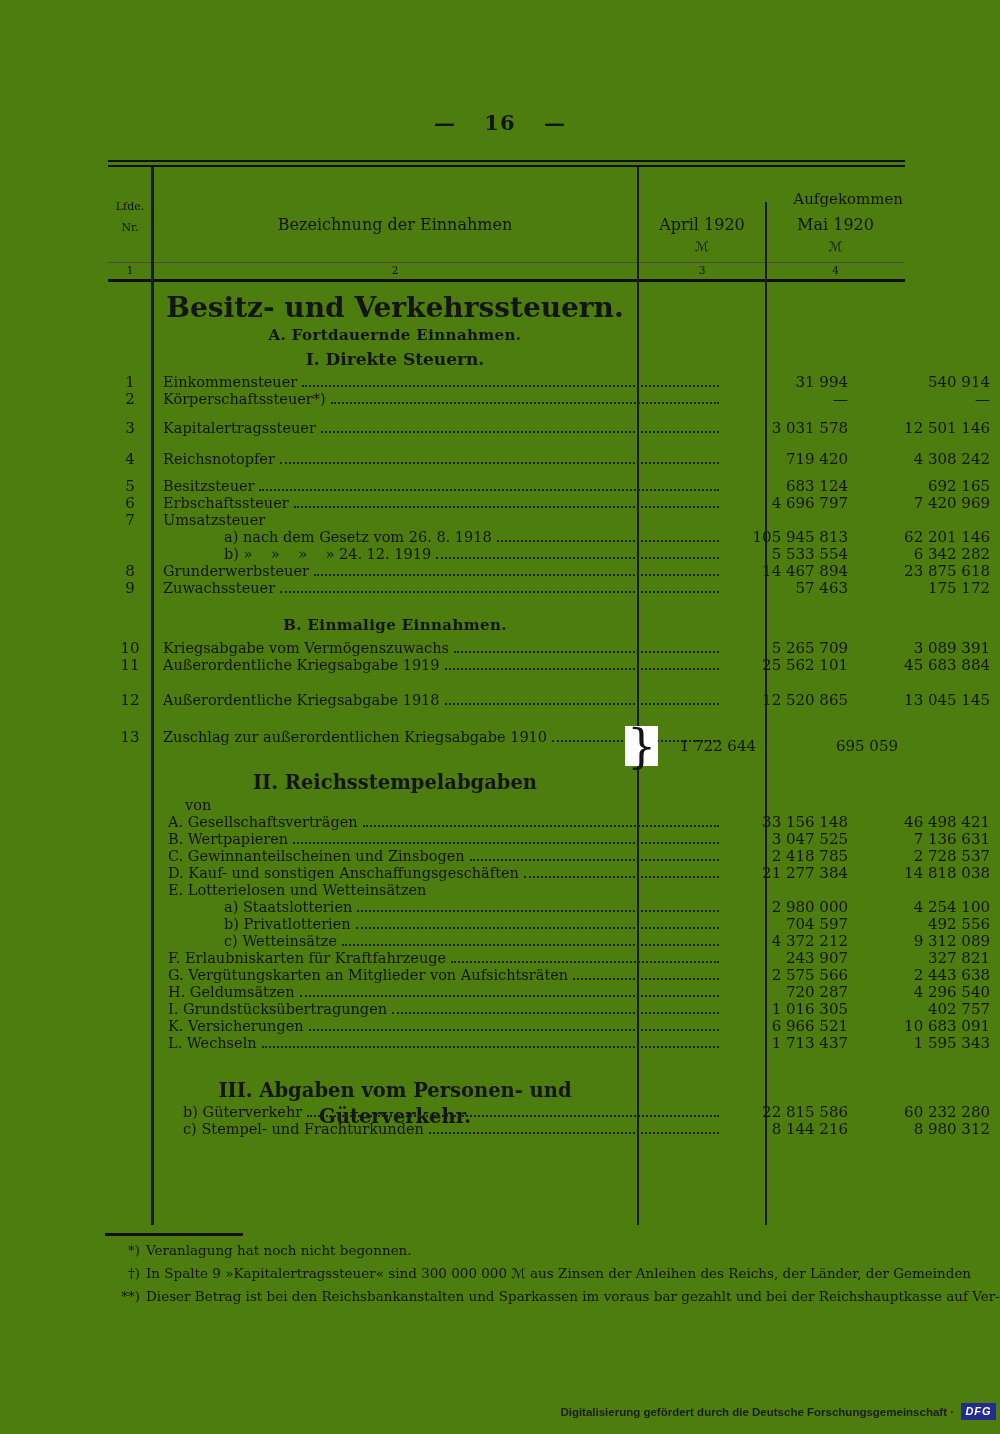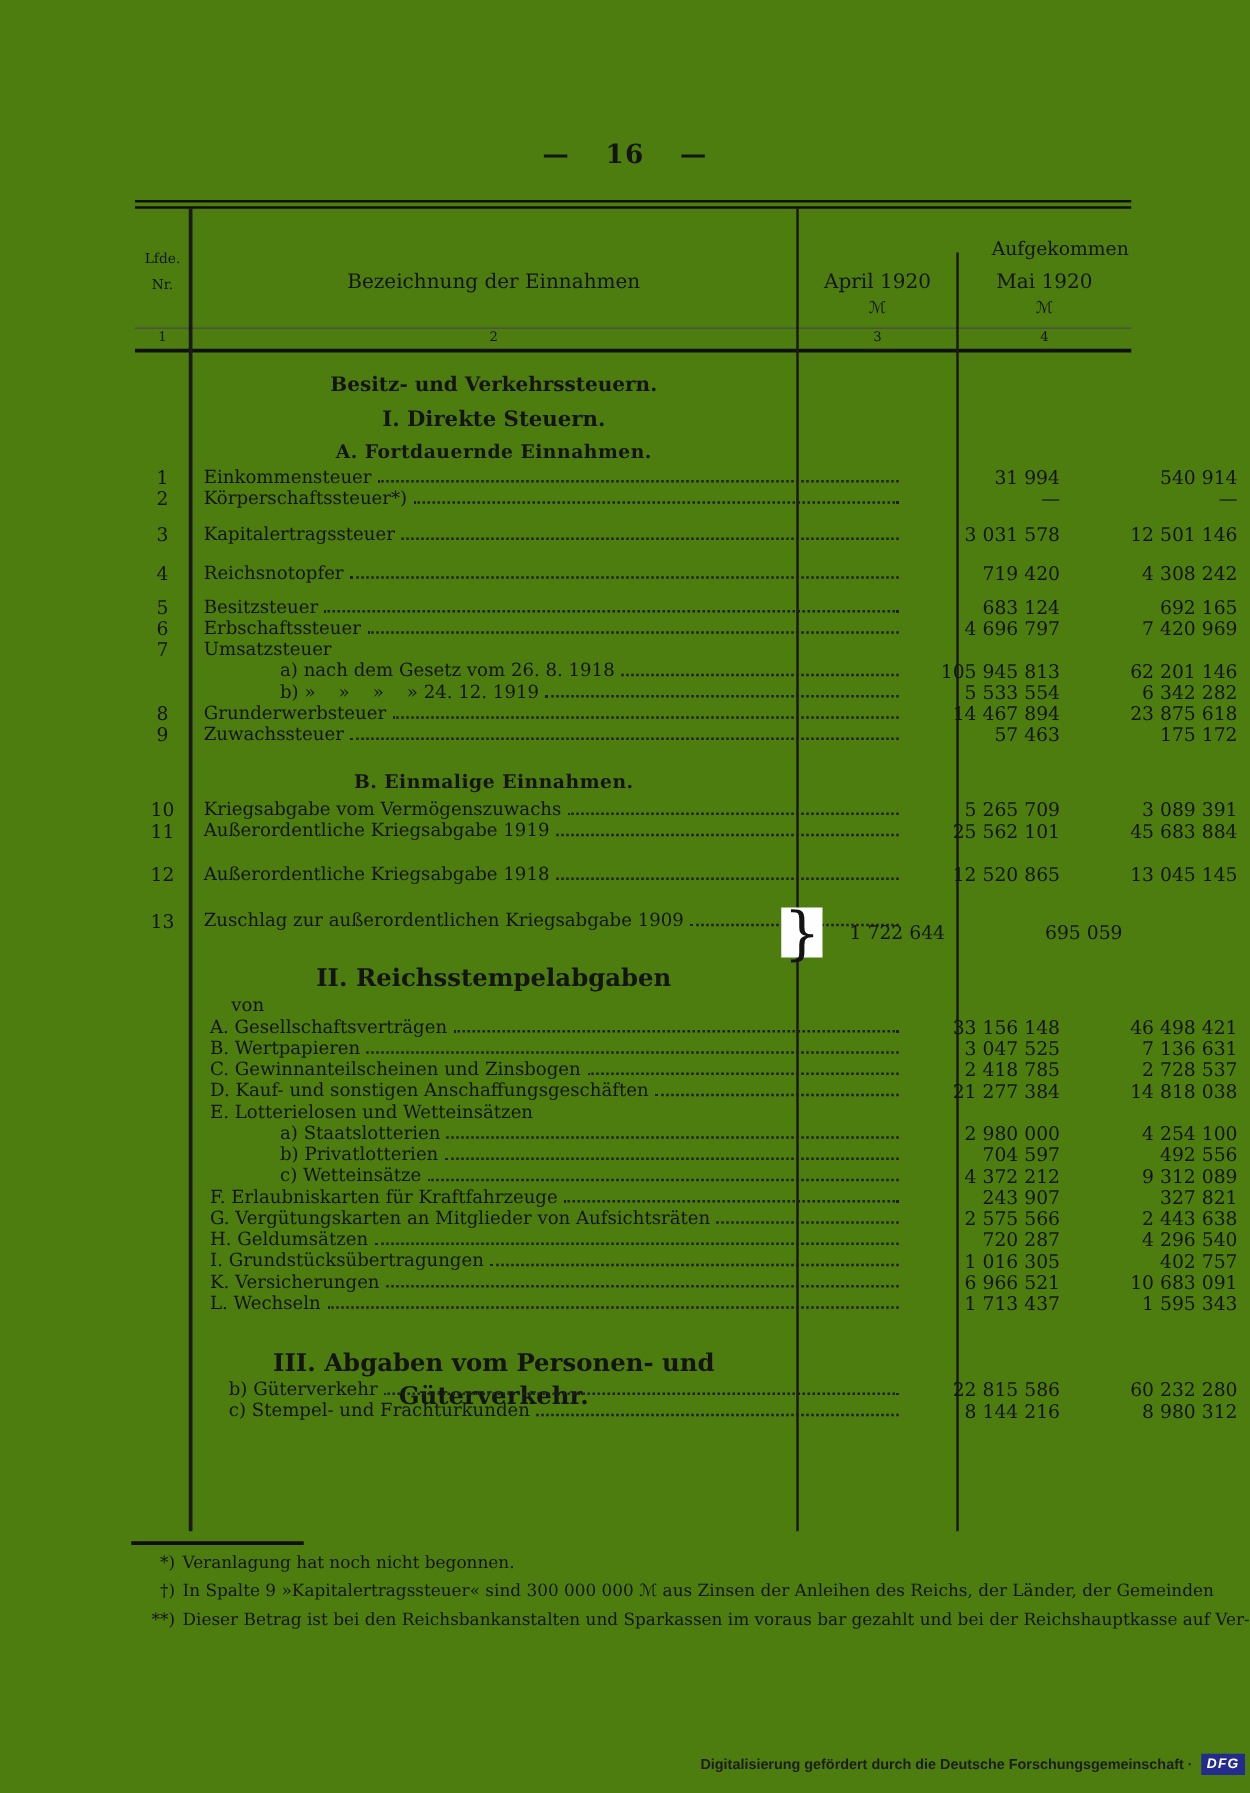--- a/index.html
+++ b/index.html
@@ -46,21 +46,21 @@
              padding-left:11px; padding-right:10px; white-space:nowrap; }
   .c-label.ind-lett { padding-left:16px;text-align:right; }
   .c-label.ind-von  { padding-left:33px; }
   .c-label.ind-iii  { padding-left:31px; }
   .c-label.ind-sub2 { padding-left:72px; }
   .dots { flex:1; border-bottom:2px dotted #1f1f1f; margin:0 1px 3px 5px; min-width:8px; }
   .c-apr { flex:none; width:128px; text-align:right; padding-right:10px; font-size:15px; }
   .c-mai { flex:none; width:139px; text-align:right; padding-right:7px; font-size:15px; }
 
   .hrow { font-weight:bold; text-align:center; width:530px; padding-left:44px; }
-  .h-main { font-size:16px; height:28px; line-height:28px;text-align:center; }
+  .h-main { font-size:28px; height:28px; line-height:28px;text-align:center; }
   .h-sub  { font-size:17px; height:24px; line-height:24px; }
   .h-min  { font-size:15px; height:20px; line-height:20px; letter-spacing:0.4px; }
   .h-sec  { font-size:19.5px; height:26px; line-height:26px; }
 
   .brace-group { position:relative; }
   .bg-brace { position:absolute; left:517px; top:-3px; height:40px; font-size:46px;
               line-height:40px; font-weight:normal; z-index:2; background:#fefefe; padding:0 2px; }
   .bg-apr { position:absolute; left:530px; top:0; width:128px; height:34px; display:flex;
             align-items:center; justify-content:flex-end; padding-right:10px; font-size:15px; }
   .bg-mai { position:absolute; left:658px; top:0; width:139px; height:34px; display:flex;
@@ -108,22 +108,22 @@
     <div class="tn tn3">3</div>
     <div class="tn tn4">4</div>
     <div class="rule-thick"></div>
 
     <div class="vline v1"></div>
     <div class="vline v2"></div>
     <div class="vline v3"></div>
 
     <div id="rows">
         <div class="hrow h-main" style="margin-top: 12px;">Besitz- und Verkehrssteuern.</div>
+        <div class="hrow h-min" style="margin-top: 3px;">A. Fortdauernde Einnahmen.</div>
         <div class="hrow h-sub" style="margin-top: 2px;">I. Direkte Steuern.</div>
-        <div class="hrow h-min" style="margin-top: 3px;">A. Fortdauernde Einnahmen.</div>
         <div class="row" style="margin-top: 3px;">
           <div class="c-nr">1</div>
           <div class="c-label">
             <span class="lbl">Einkommensteuer</span>
             <span class="dots"></span>
           </div>
           <div class="c-apr">31 994</div>
           <div class="c-mai">540 914</div>
         </div>
         <div class="row">
@@ -240,21 +240,21 @@
             <span class="lbl">Außerordentliche Kriegsabgabe 1918</span>
             <span class="dots"></span>
           </div>
           <div class="c-apr">12 520 865</div>
           <div class="c-mai">13 045 145</div>
         </div>
         <div class="brace-group" style="margin-top: 20px;">
           <div class="row">
             <div class="c-nr">13</div>
             <div class="c-label">
-              <span class="lbl">Zuschlag zur außerordentlichen Kriegsabgabe 1909</span>
+              <span class="lbl">Zuschlag zur außerordentlichen Kriegsabgabe 1910</span>
               <span class="dots"></span>
             </div>
             <div class="c-apr"></div>
             <div class="c-mai"></div>
           </div>
           <div class="bg-brace">}</div>
           <div class="bg-apr">1 722 644</div>
           <div class="bg-mai">695 059</div>
         </div>
         <div class="hrow h-sec" style="margin-top: 24px;">II. Reichsstempelabgaben</div>

